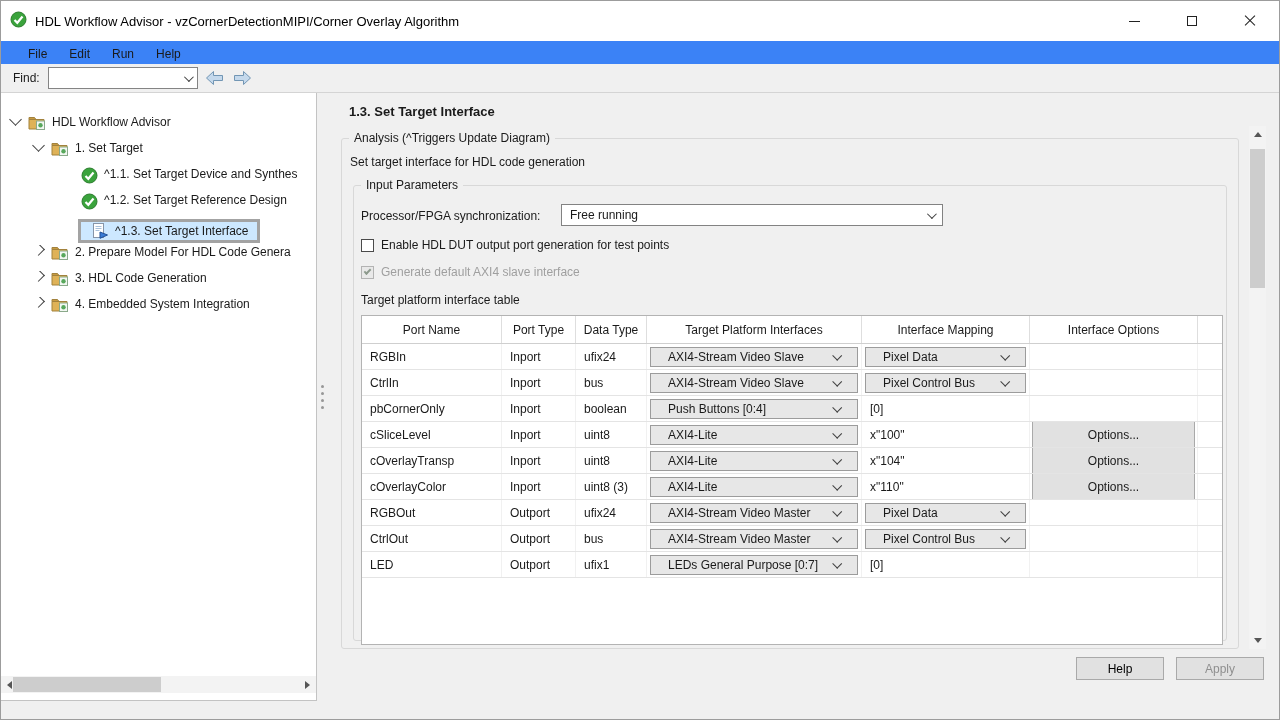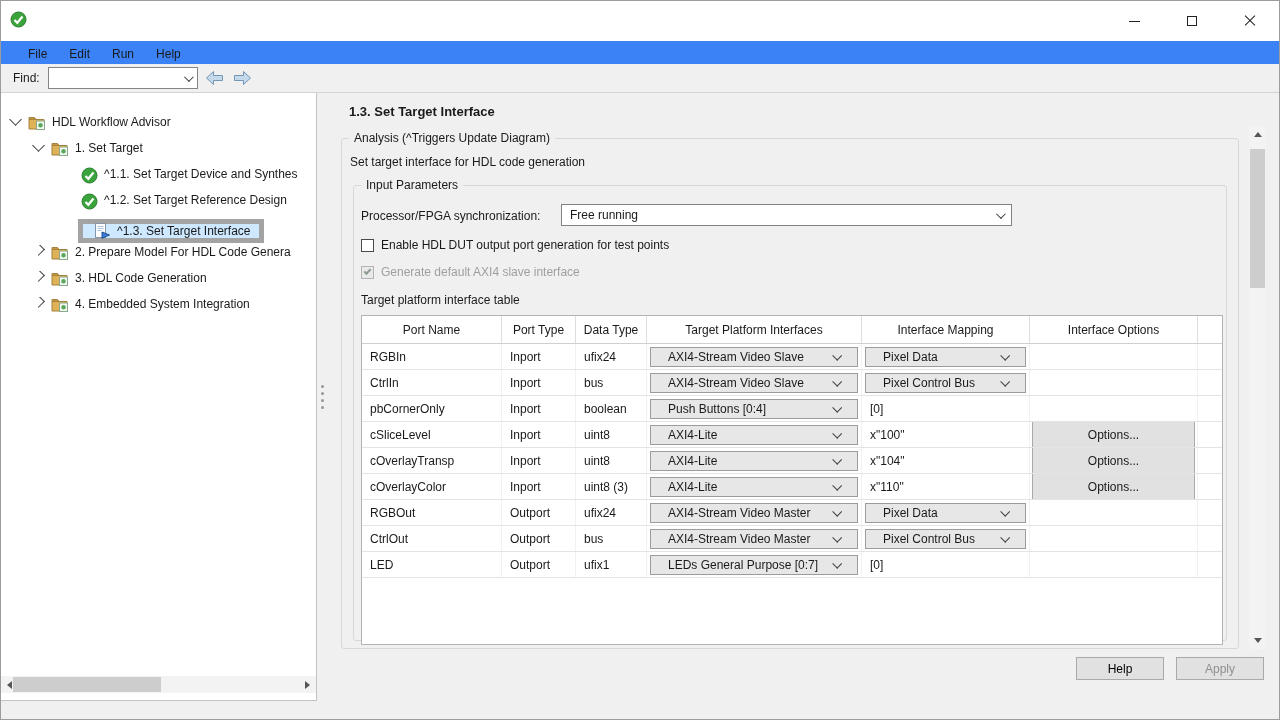--- a/index.html
+++ b/index.html
@@ -45,35 +45,35 @@
   .exp { flex:0 0 auto; width:9px; height:9px; border-right:1.8px solid #3f3f3f; border-bottom:1.8px solid #3f3f3f; }
   .exp.open { transform:rotate(45deg); }
   .exp.closed { transform:rotate(-45deg); }
   .lv0 .exp { margin-left:10px; }
   .lv1 .exp { margin-left:33px; }
   .tree-icon { flex:0 0 auto; margin-left:8px; display:flex; }
   .leaf { padding-left:80px; }
   .leaf .tree-icon { margin-left:0; }
   .leaf-sel { padding-left:77px; }
   .tree-label { margin-left:6px; }
-  .sel { display:flex; align-items:center; background:#cde8ff; border:5px solid #a3a3a3; height:24px; padding:1px 8px 1px 2px; }
+  .sel { display:flex; align-items:center; background:#cde8ff; border:3px solid #a3a3a3; height:24px; padding:1px 8px 1px 2px; }
 
   
   .grip { position:absolute; left:320px; top:292px; display:flex; flex-direction:column; gap:4px; }
   .grip i { width:3px; height:3px; background:#979797; border-radius:50%; }
 
   
   .heading { position:absolute; left:348px; top:11px; font-size:13px; font-weight:bold; }
   .groupbox { position:absolute; border:1px solid #d8d8d8; border-radius:3px; }
   .gb-label { position:absolute; top:-8px; left:7px; background:#f0f0f0; padding:0 5px; }
   .analysis-group { left:340px; top:45px; width:898px; height:511px; }
   .input-group { left:352px; top:92px; width:874px; height:456px; }
   .description { position:absolute; left:349px; top:62px; }
   .sync-label { position:absolute; left:360px; top:116px; }
-  .sync-combo { position:absolute; left:560px; top:111px; width:451px; height:22px; background:#fff; border:1px solid #828282; display:flex; align-items:center; padding:0 8px; }
+  .sync-combo { position:absolute; left:560px; top:111px; width:382px; height:22px; background:#fff; border:1px solid #828282; display:flex; align-items:center; padding:0 8px; }
   .sync-combo .chev { margin-left:auto; }
 
   .cb-row { position:absolute; display:flex; align-items:center; }
   .cb-row1 { left:360px; top:145px; }
   .cb-row2 { left:360px; top:172px; }
   .cb { flex:0 0 auto; width:13px; height:13px; border:1px solid #4a4a4a; background:#fff; position:relative; }
   .cb.disabled { border-color:#b3b3b3; background:#e9e9e9; }
   .cb .checkmark { position:absolute; left:2px; top:2px; width:7px; height:4px; border-left:2px solid #8d9a8d; border-bottom:2px solid #8d9a8d; transform:rotate(-45deg); }
   .cb-label { margin-left:7px; }
   .cb-label.disabled { color:#9f9f9f; }
@@ -120,20 +120,21 @@
 
 <div class="win">
 
   <div class="titlebar">
     <span class="title-icon">
       <svg width="17" height="17" viewBox="0 0 17 17">
           <circle cx="8.5" cy="8.5" r="7.5" fill="#3aa33c" stroke="#2c7d2e"></circle>
           <polyline points="4.5,9 7.3,11.8 12.5,5.5" stroke="#fff" stroke-width="2.2" fill="none"></polyline>
         </svg>
     </span>
+    <span class="title-text">HDL Workflow Advisor - vzCornerDetectionMIPI/Corner Overlay Algorithm</span>
     <div class="win-controls">
       <div class="win-btn">
           <span class="glyph-min"></span>
         </div>
       <div class="win-btn">
           <span class="glyph-max"></span>
         </div>
       <div class="win-btn">
           <span class="glyph-close"></span>
         </div>

